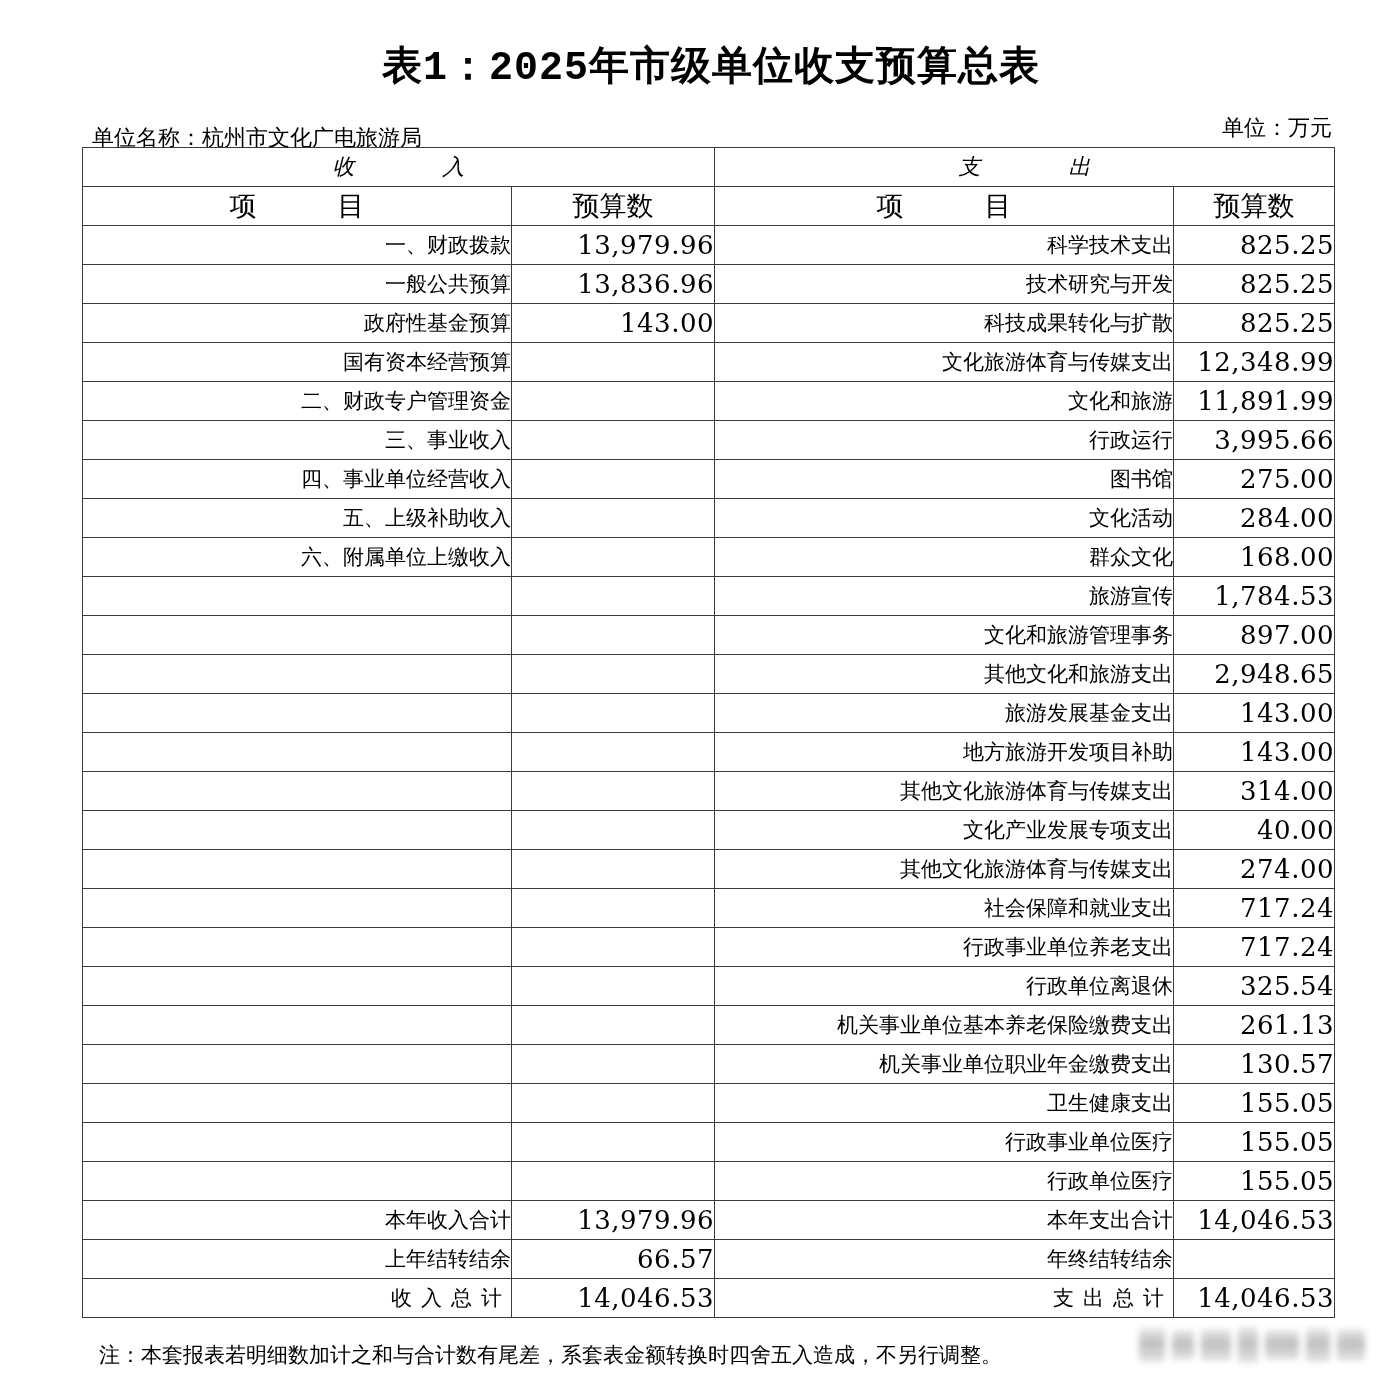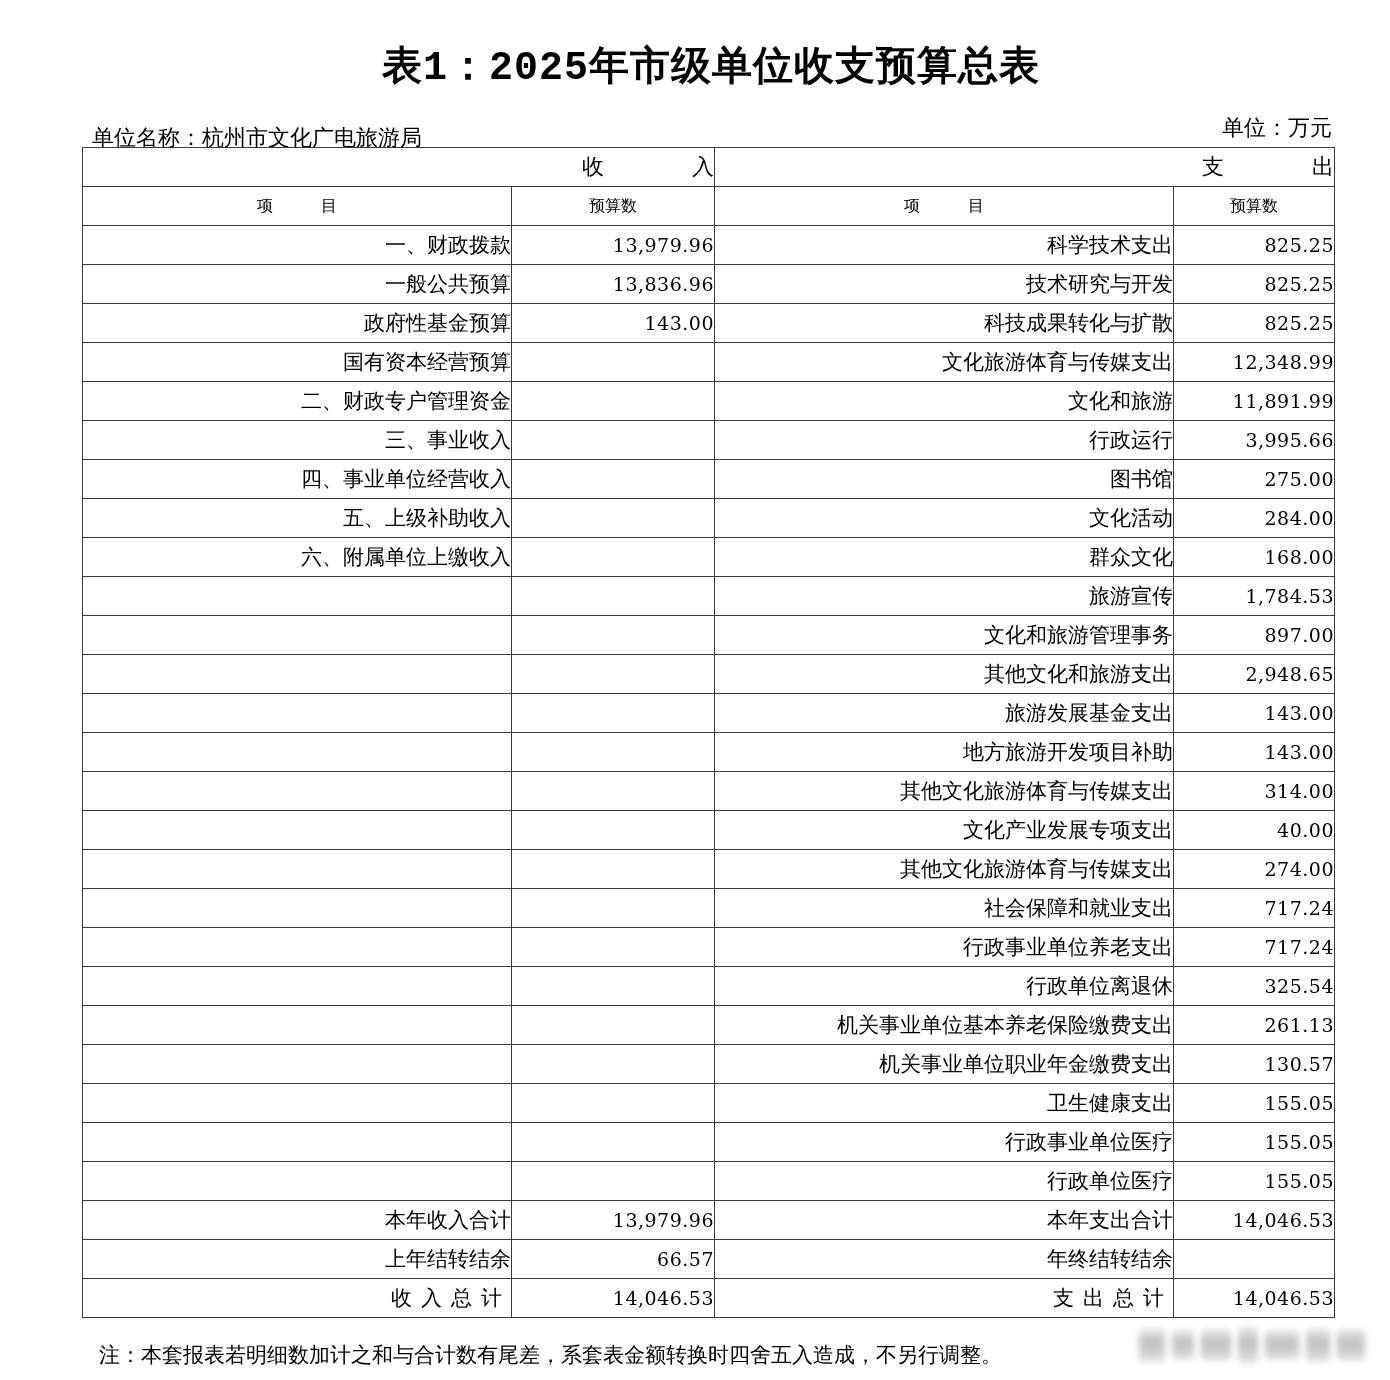--- a/index.html
+++ b/index.html
@@ -73,38 +73,39 @@
     vertical-align: middle;
     overflow: hidden;
     white-space: nowrap;
   }
   .col-inc-item   { width: 429px; }
   .col-inc-amt    { width: 203px; }
   .col-exp-item   { width: 459px; }
   .col-exp-amt    { width: 161px; }
 
   .hdr-group {
-    text-align: right;
+    text-align: center;
     height: 39px;
     font-size: 22px;
+    font-style: italic;
   }
   .hdr-sub {
     text-align: center;
-    font-size: 16px;
+    font-size: 27px;
   }
 
   td.item {
     text-align: right;
     padding-left: 8px;
     font-size: 21px;
   }
   td.amt {
     text-align: right;
     padding-right: 12px;
-    font-size: 19px;
+    font-size: 26px;
     font-family: "DejaVu Serif", "Liberation Serif", serif;
     letter-spacing: 0.5px;
   }
   
   .lv0 { padding-left: 8px; }
   .lv1 { padding-left: 30px; }
   .lv2 { padding-left: 50px; }
 
   .total-label { letter-spacing: 0px; }
   .spaced { letter-spacing: 9px; }

